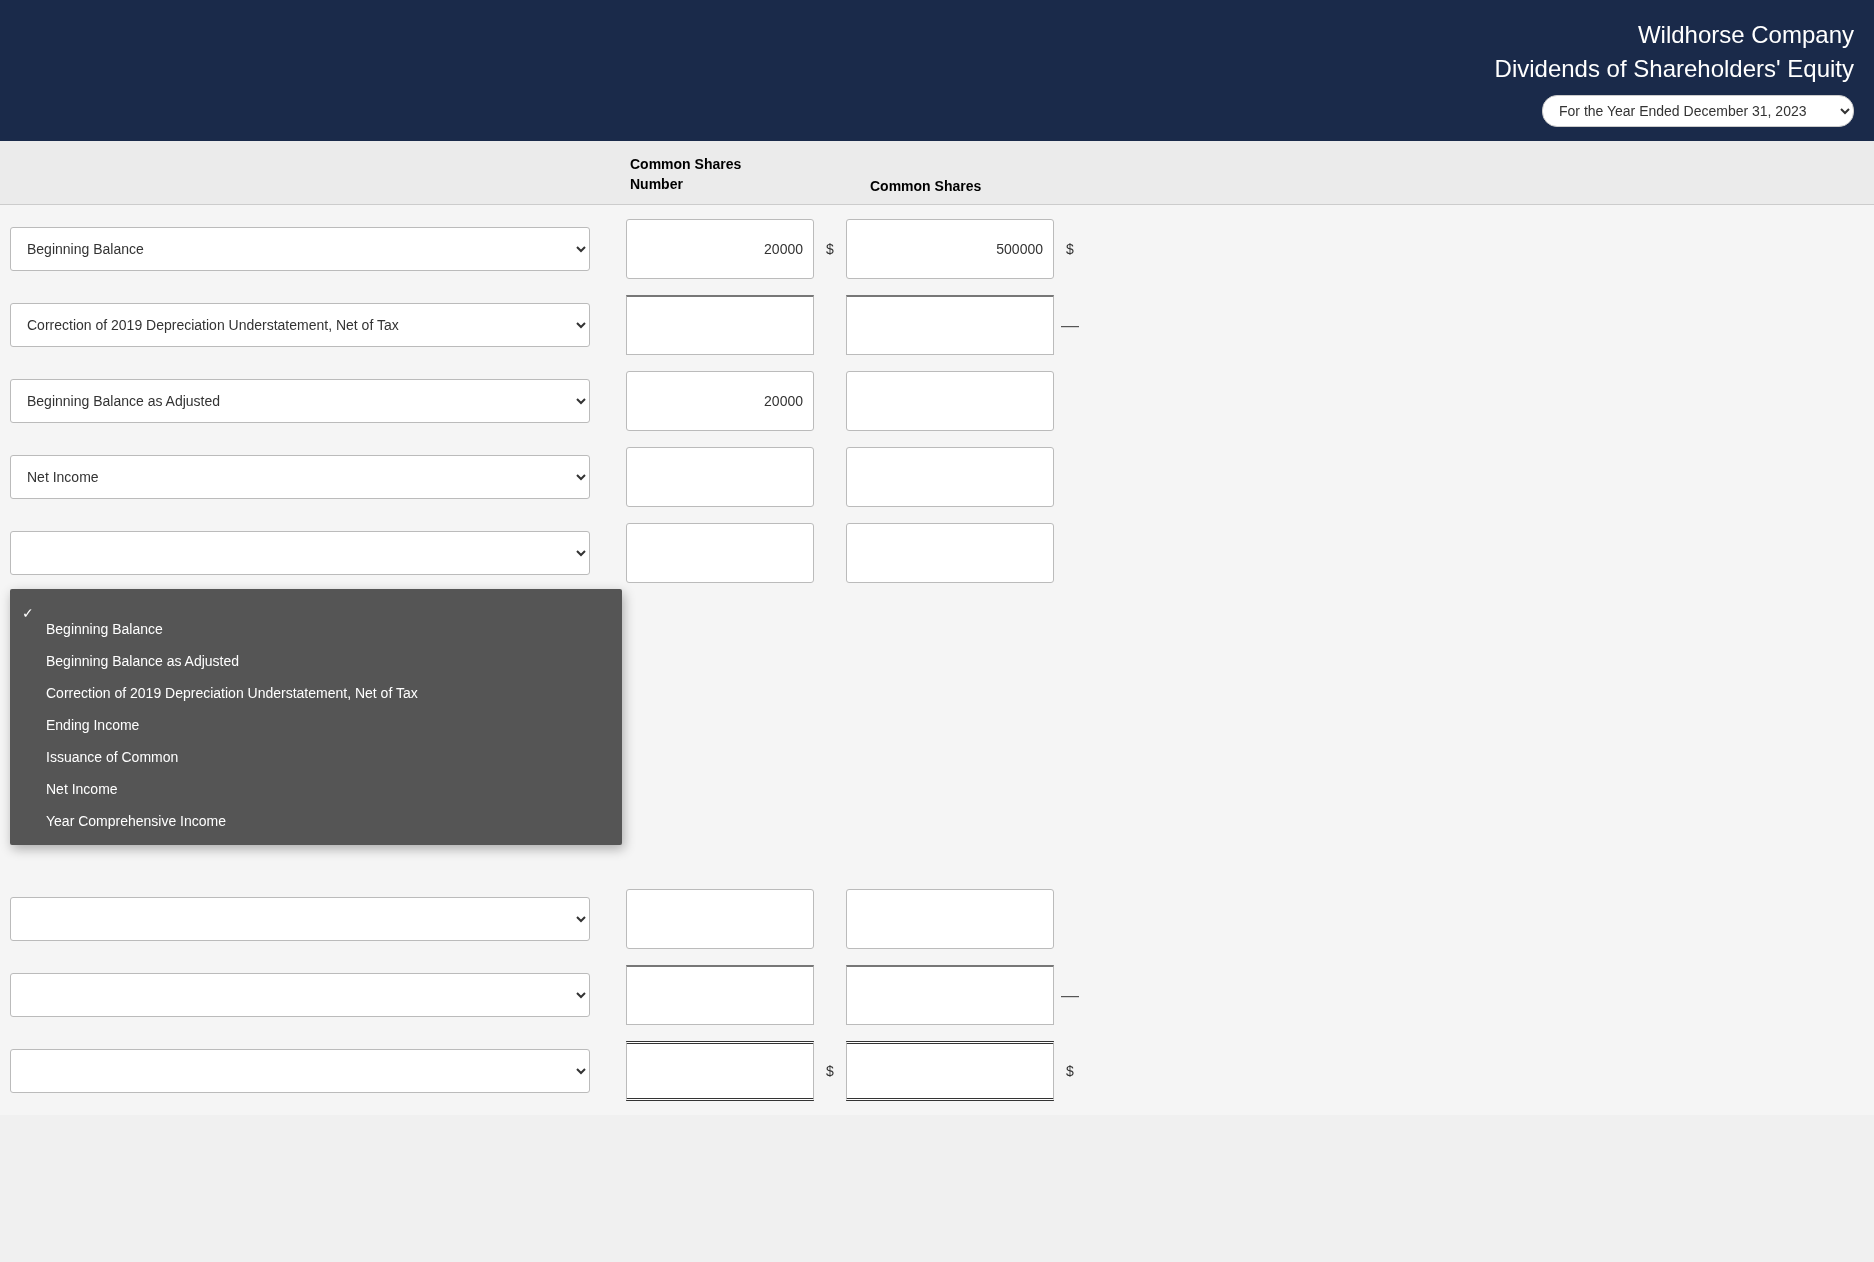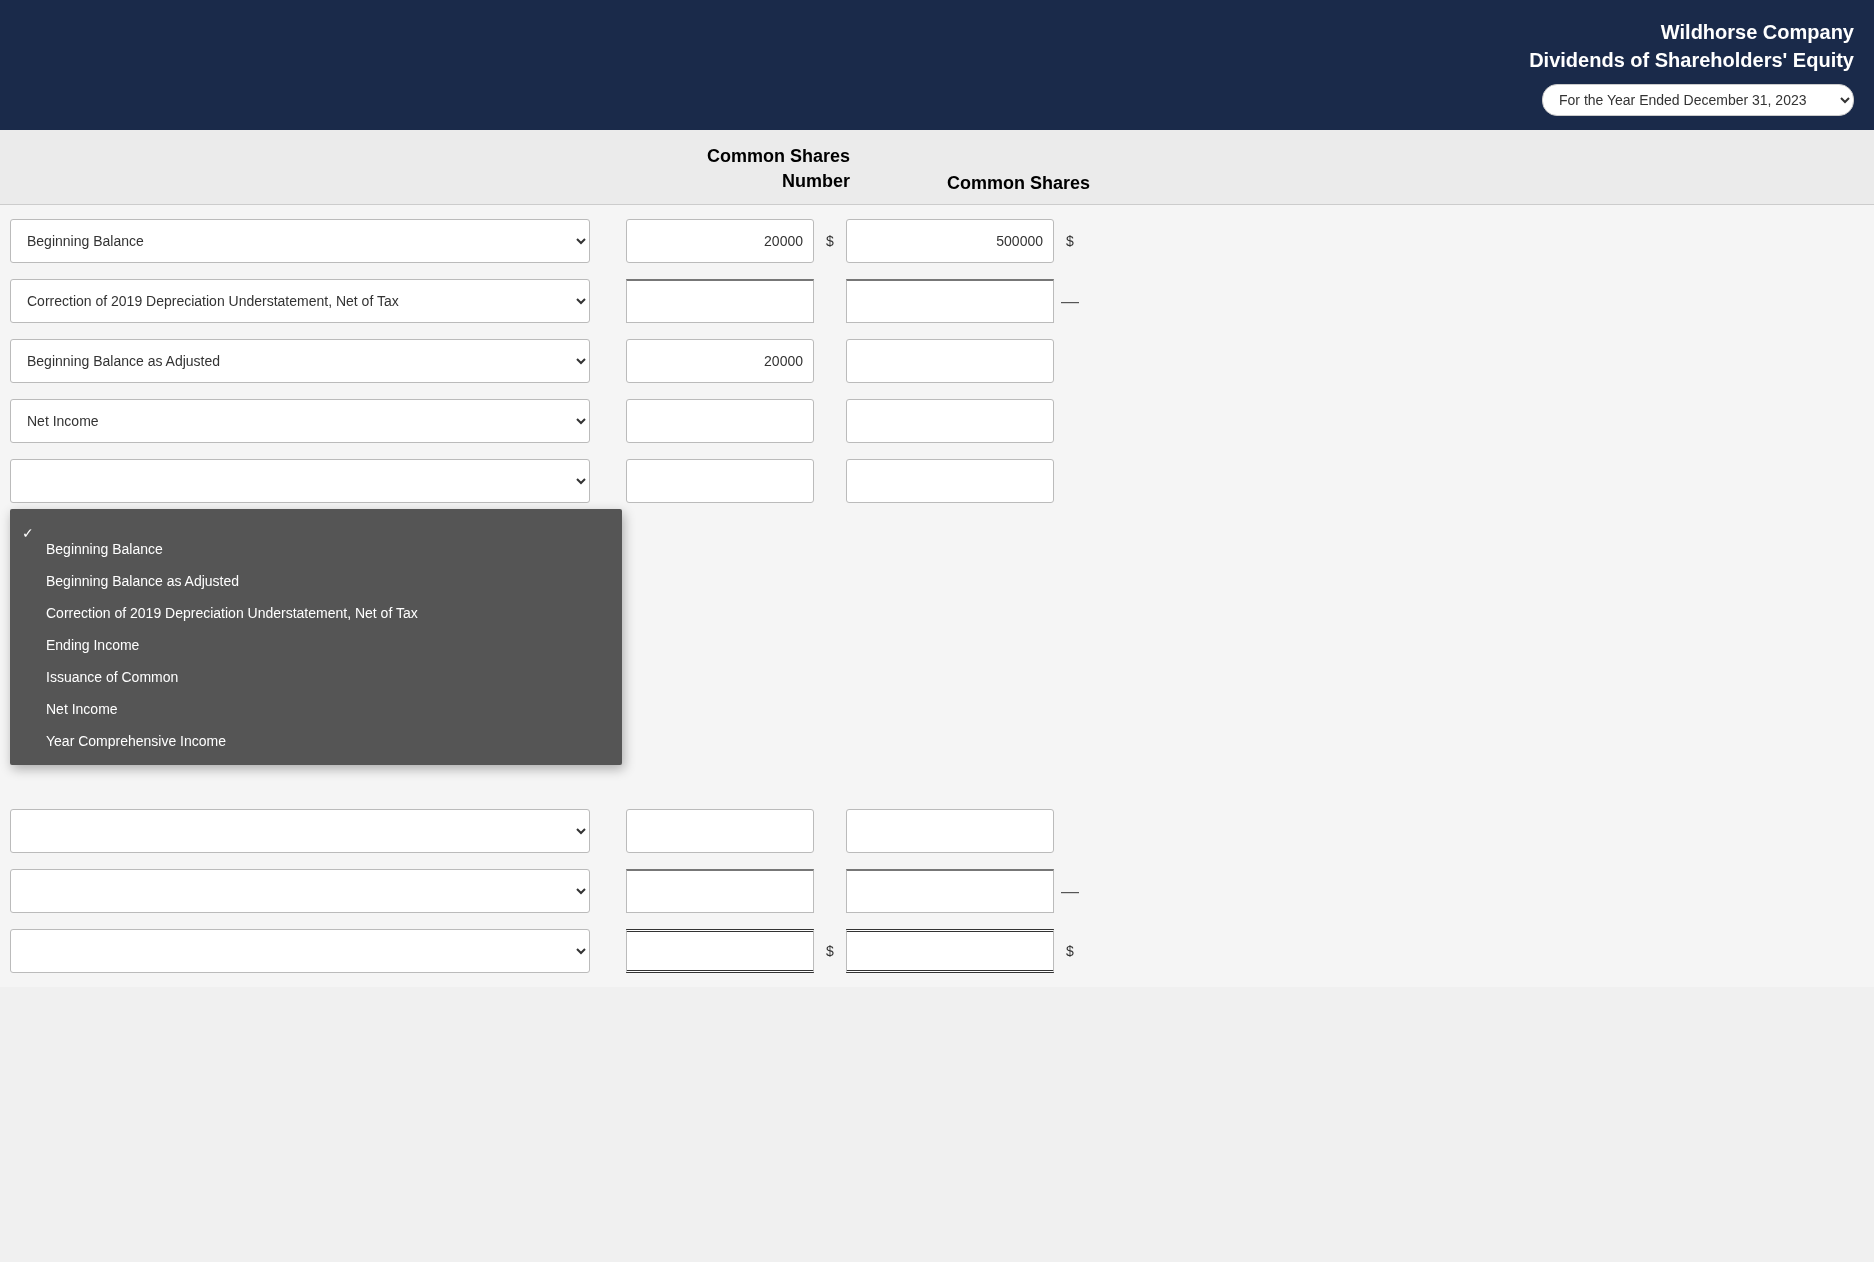--- a/index.html
+++ b/index.html
@@ -5,22 +5,22 @@
     * { box-sizing: border-box; margin: 0; padding: 0; }
     body { font-family: Arial, sans-serif; background: #f0f0f0; overflow-x: hidden; }
 
     .header {
       background: #1a2a4a;
       color: white;
       padding: 18px 20px 14px;
       text-align: right;
     }
     .header-title {
-      font-size: 20px;
-      font-weight: bold;
+      font-size: 24px;
+      font-weight: normal;
       line-height: 1.4;
     }
     .header-select-wrapper {
       display: inline-flex;
       align-items: center;
       margin-top: 10px;
     }
     .header-select {
       background: white;
       color: #333;
@@ -43,23 +43,23 @@
       align-items: flex-end;
       padding: 14px 0 10px;
       background: #ebebeb;
       border-bottom: 1px solid #ccc;
     }
     .col-label-empty {
       flex: 0 0 620px;
     }
     .col-header {
       flex: 0 0 240px;
-      text-align: right;
+      text-align: left;
       font-weight: bold;
-      font-size: 18px;
+      font-size: 14px;
       padding: 0 10px;
     }
     .col-header-2line {
       line-height: 1.4;
     }
 
     .table-rows {
       padding: 8px 0;
     }
 
@@ -105,21 +105,21 @@
       padding: 0 6px;
     }
 
     .number-input {
       width: 100%;
       border: 1px solid #bbb;
       border-radius: 3px;
       padding: 8px 10px;
       font-size: 14px;
       text-align: right;
-      height: 44px;
+      height: 60px;
       background: white;
       color: #333;
     }
 
     .row-with-topborder .number-input {
       border-top: 2px solid #555;
       border-radius: 0;
     }
 
     

